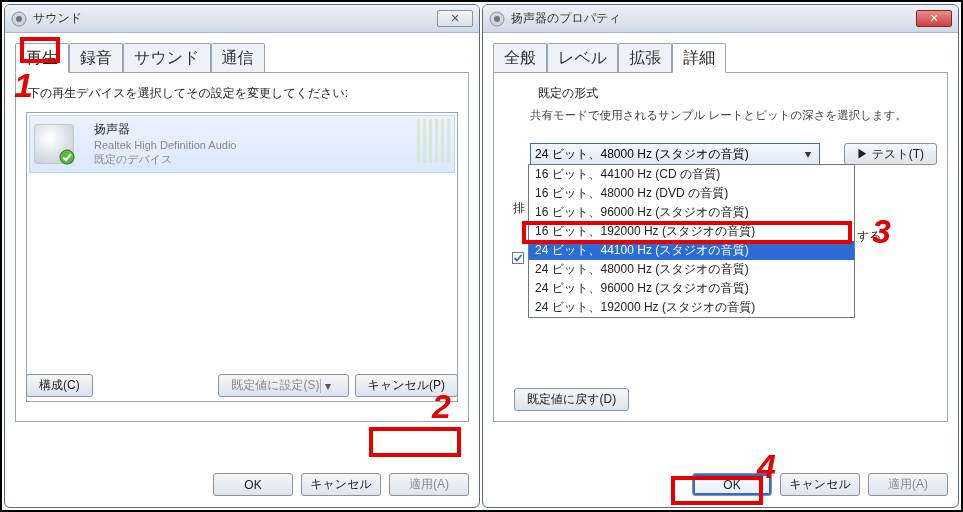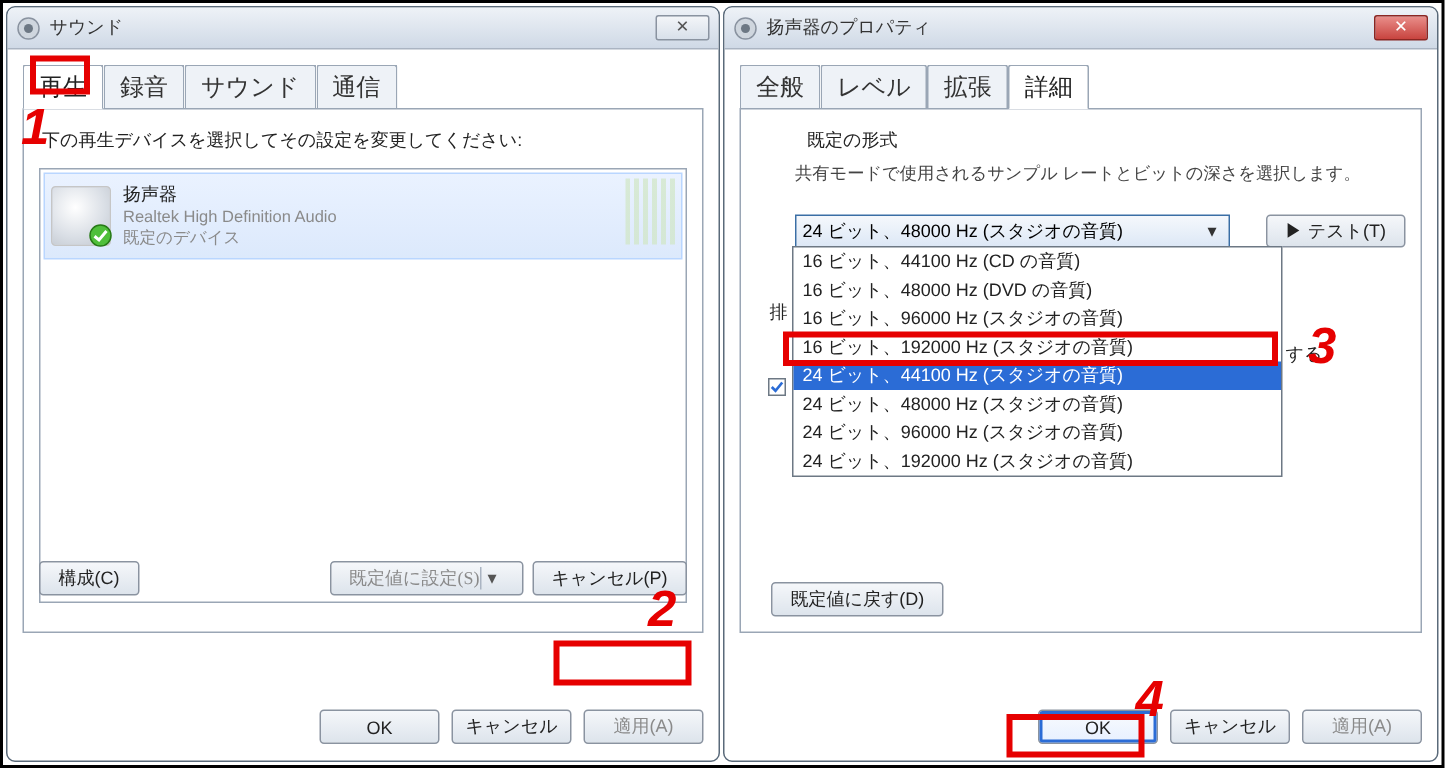--- a/index.html
+++ b/index.html
@@ -93,21 +93,21 @@
   .instr { margin:2px 0 10px 2px; color:#222; }
   .devlist {
     border:1px solid #9aa6b5;
     height: 290px;
     background:#fff;
     padding:2px;
     position:relative;
   }
   .devrow {
     display:flex; align-items:center;
-    gap:8px;
+    gap:20px;
     padding:6px 6px 6px 4px;
     border:1px solid #b9d6ff;
     background: linear-gradient(#eaf2ff,#dce9fc);
   }
   .speaker-icon {
     width:40px; height:40px;
     border:1px solid #c6c6c6;
     border-radius:3px;
     background: radial-gradient(circle at 40% 35%, #fff 0%, #d9dee5 60%, #c0c6ce 100%);
     position:relative;
@@ -133,21 +133,21 @@
     padding: 0 12px;
     border:1px solid #8a93a0;
     border-radius:3px;
     background: linear-gradient(#f5f7fa,#dde4ec);
     color:#222;
     display:inline-flex; align-items:center; justify-content:center;
     font-size:12px;
     white-space:nowrap;
   }
   .push.disabled { color:#8a8a8a; }
-  .dropbtn { display:flex;font-family:Liberation Serif, serif; }
+  .dropbtn { display:flex; }
   .dropbtn .arrow {
     width:16px; border-left:1px solid #aab4c2;
     display:flex; align-items:center; justify-content:center;
     color:#555;
   }
   .dlg-footer {
     height:42px;
     padding: 8px 10px;
     display:flex;
     gap:8px;

